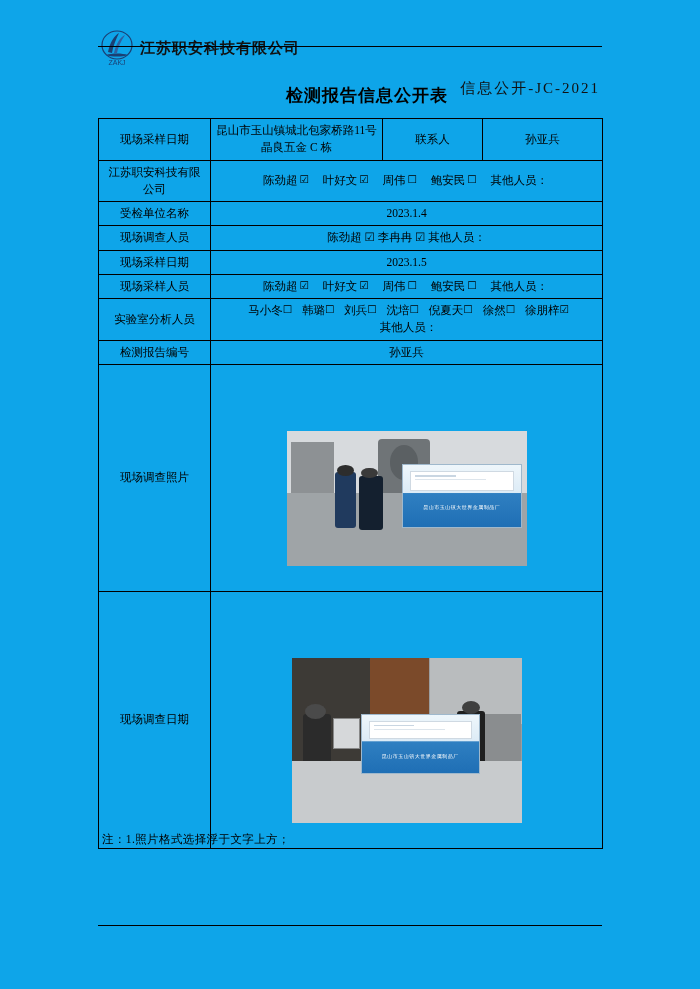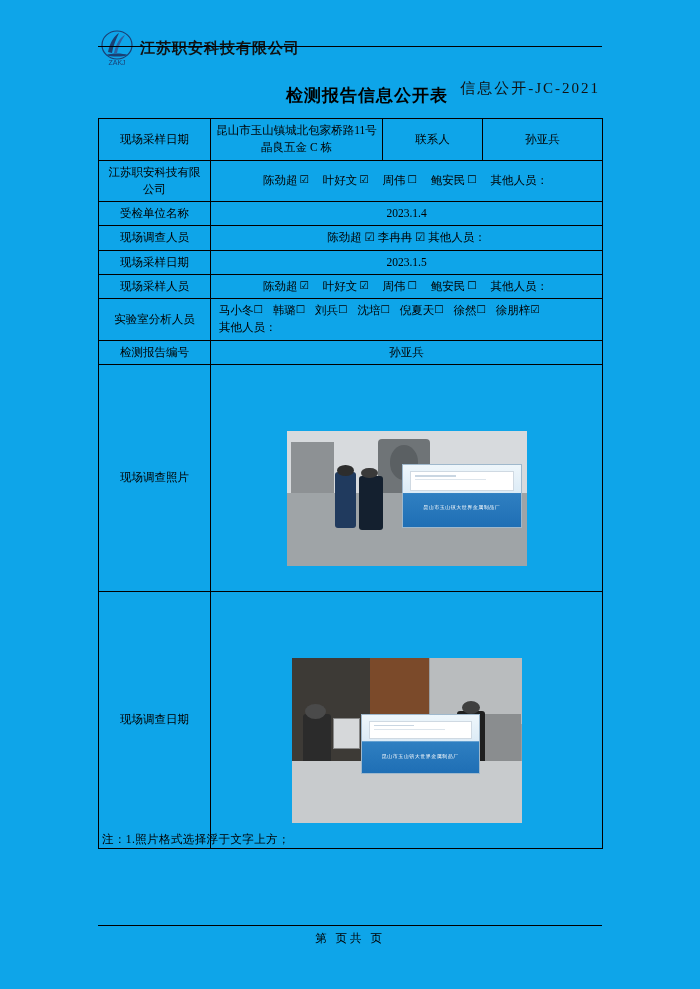--- a/index.html
+++ b/index.html
@@ -290,21 +290,21 @@
           <td colspan="3" class="member-line">
             <span>陈劲超</span><span class="chk">☑</span><span class="sp"></span>
             <span>叶好文</span><span class="chk">☑</span><span class="sp"></span>
             <span>周伟</span><span class="chk">☐</span><span class="sp"></span>
             <span>鲍安民</span><span class="chk">☐</span><span class="sp"></span>
             <span>其他人员：</span>
           </td>
         </tr>
         <tr>
           <td class="label">实验室分析人员</td>
-          <td colspan="3" style="text-align:left; padding-left:8px;">
+          <td colspan="3" style="text-align:center; padding-left:8px;">
             <div style="white-space:nowrap;">
               <span>马小冬</span><span class="chk">☐</span><span class="sp"></span>
               <span>韩璐</span><span class="chk">☐</span><span class="sp"></span>
               <span>刘兵</span><span class="chk">☐</span><span class="sp"></span>
               <span>沈培</span><span class="chk">☐</span><span class="sp"></span>
               <span>倪夏天</span><span class="chk">☐</span><span class="sp"></span>
               <span>徐然</span><span class="chk">☐</span><span class="sp"></span>
               <span>徐朋梓</span><span class="chk">☑</span>
             </div>
             <div>其他人员：</div>
@@ -360,15 +360,14 @@
               </div>
             </div>
           </td>
         </tr>
       </tbody>
     </table>
 
     <div class="note">注：1.照片格式选择浮于文字上方；</div>
 
     <div class="footer-rule"></div>
-    <div class="footer-text">第  页共   页</div>
   </div>
 </div>
 
 </body></html>

